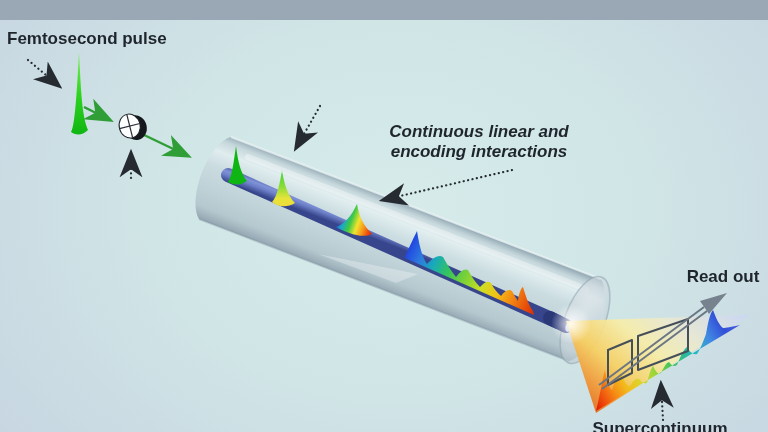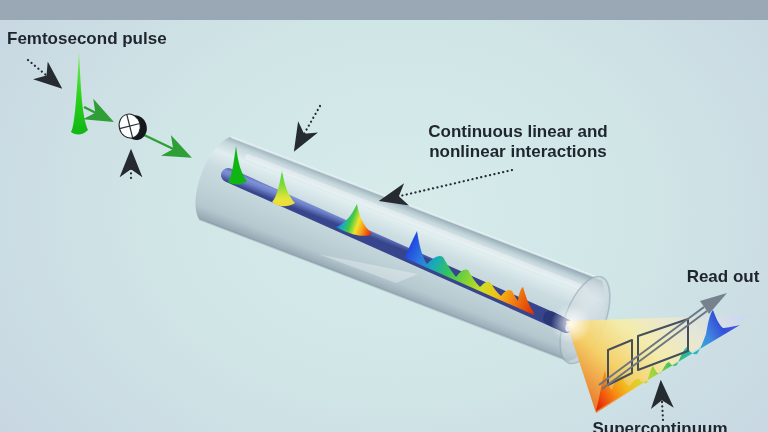--- a/index.html
+++ b/index.html
@@ -180,22 +180,22 @@
     <line x1="131" y1="158" x2="131" y2="133" marker-end="url(#mDark)"></line>
     <line x1="320" y1="86" x2="296" y2="128" marker-end="url(#mDark)"></line>
     <line x1="512" y1="150" x2="383" y2="180" marker-end="url(#mDark)"></line>
     <line x1="663" y1="400" x2="661" y2="364" marker-end="url(#mDark)"></line>
   </g>
 </svg>
 
   <div class="lbl" style="left:7px;top:9px;">Femtosecond pulse</div>
 
 
-  <div class="lbl center" style="left:413px;top:102px;width:210px;">
+  <div class="lbl center" style="left:374px;top:102px;width:210px;font-style:italic;">
     <span>Continuous linear and</span>
-    <span>nonlinear interactions</span>
+    <span>encoding interactions</span>
   </div>
 
 
   <div class="lbl center" style="left:673px;top:247px;width:100px;">Read out</div>
 
   <div class="lbl center" style="left:585px;top:399px;width:150px;">Supercontinuum</div>
 </div>
 
 </body></html>

